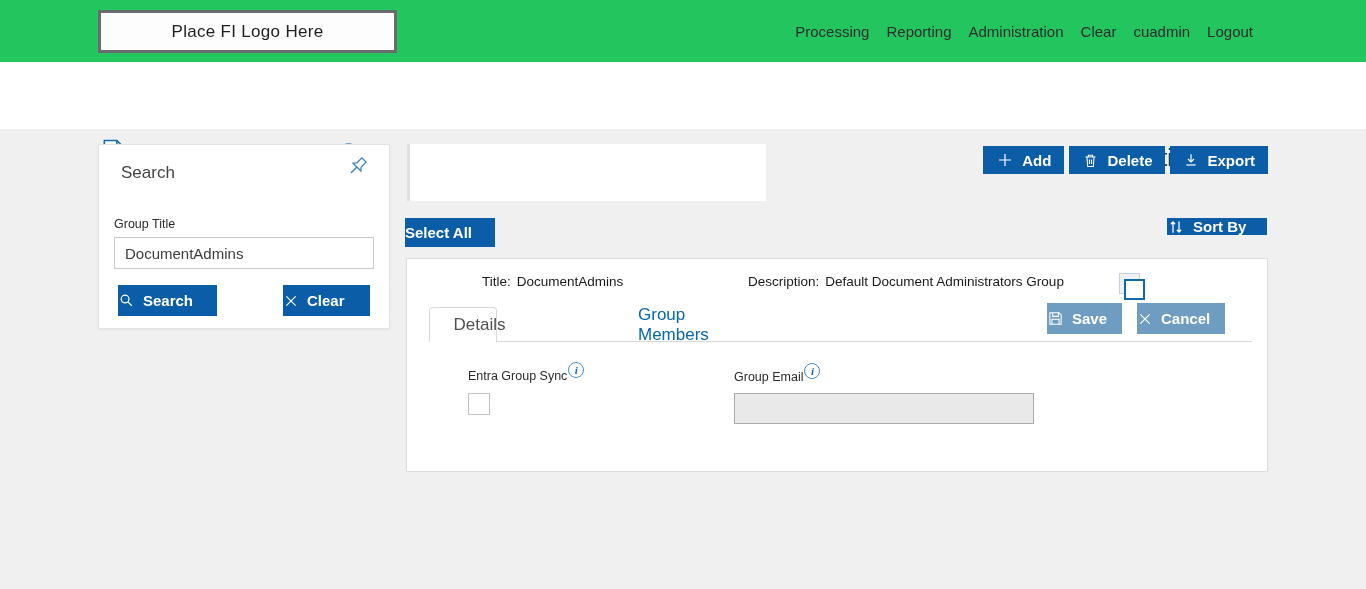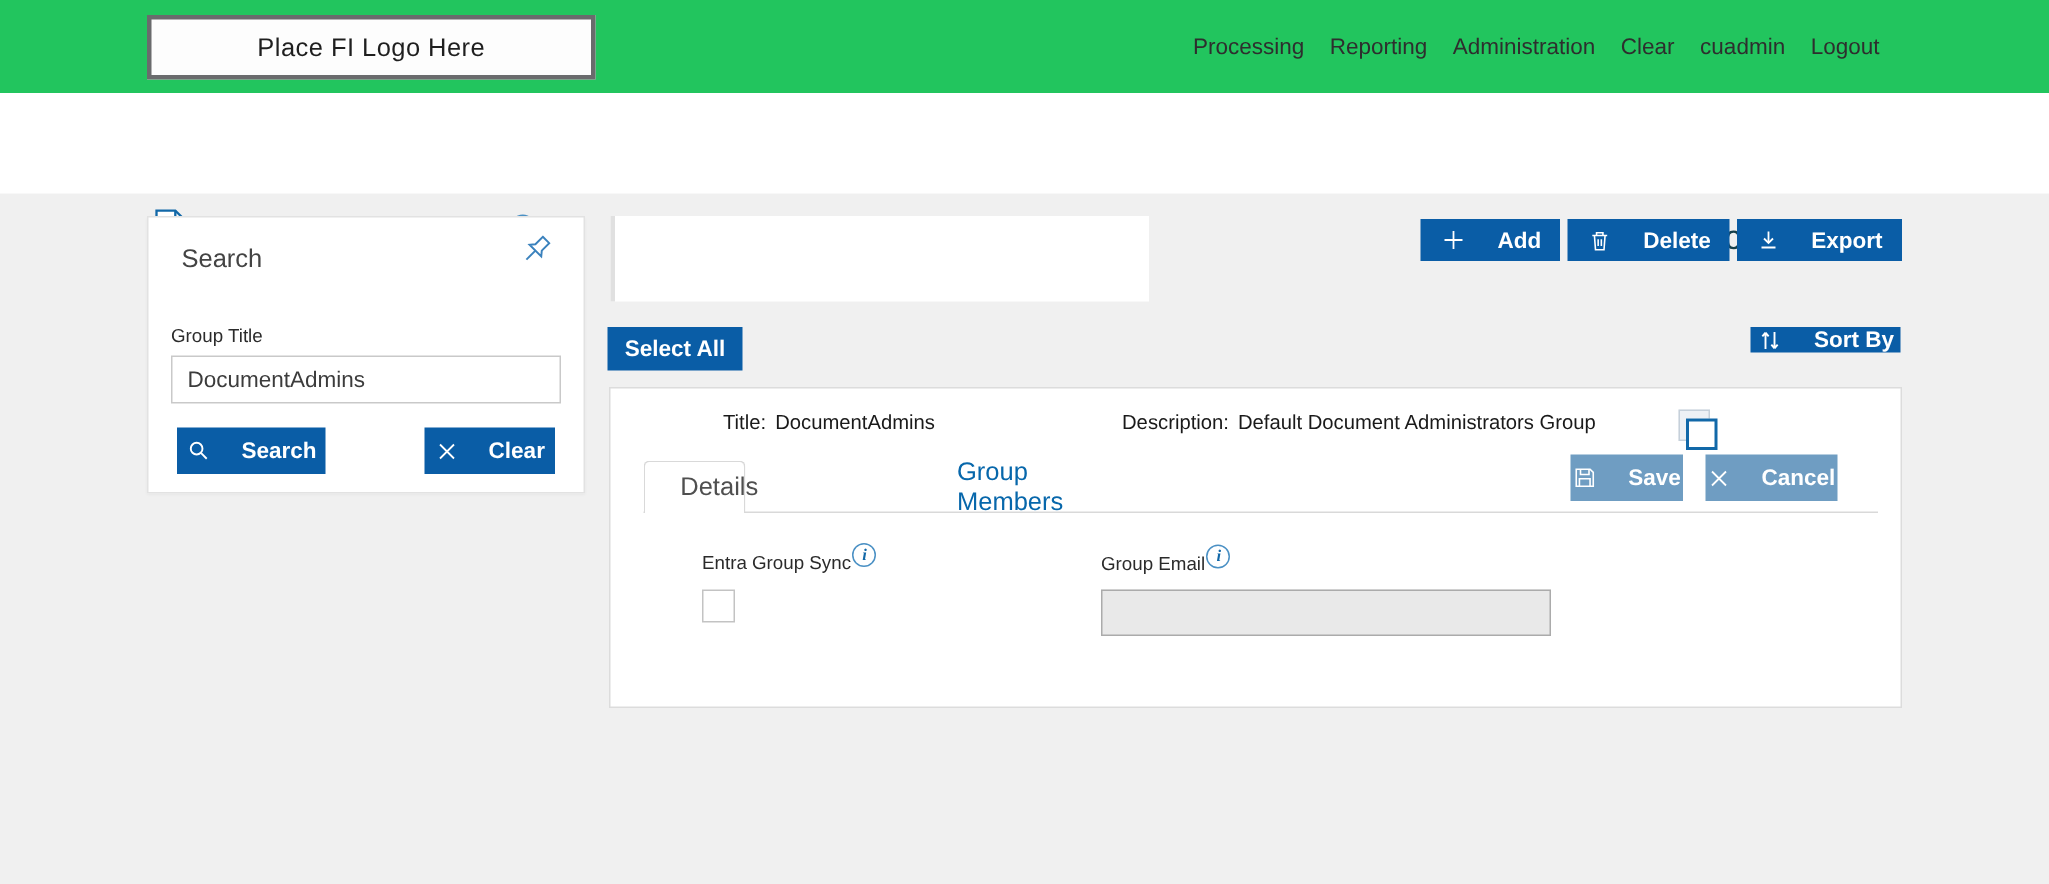--- a/index.html
+++ b/index.html
@@ -27,21 +27,21 @@
 
   
   .search-card { position:absolute; left:98px; top:144px; width:292px; height:185px; background:#fff;
     border:1px solid #e2e2e2; box-shadow:0 1px 2px rgba(0,0,0,.05); }
   .search-card h2 { position:absolute; left:22px; top:18px; font-size:17px; font-weight:400; color:#444; }
   .pin-icon { position:absolute; right:18px; top:10px; width:26px; height:26px; cursor:pointer; }
   .field-label { font-size:12.5px; color:#2b2b2b; }
   .search-card .field-label { position:absolute; left:15px; top:72px; }
   .search-card input { position:absolute; left:15px; top:92px; width:260px; height:32px;
     border:1px solid #c9c9c9; font-family:"Liberation Sans", sans-serif; font-size:15px; color:#3c3c3c; padding:0 10px; }
-  .btn { display:inline-flex; align-items:center; justify-content:center; gap:20px; border:none;
+  .btn { display:inline-flex; align-items:center; justify-content:flex-start; gap:8px; border:none;
     background:#0a5da6; color:#fff; font-family:"Liberation Sans", sans-serif; font-size:15px; font-weight:700; cursor:pointer; }
   .btn svg { flex:0 0 auto; }
   .btn-search { position:absolute; left:19px; top:140px; width:99px; height:31px; }
   .btn-clear  { position:absolute; left:167px; top:140px; width:87px; height:31px; margin-left:119px; left:auto; right:19px; }
 
   
   .summary { position:absolute; left:407px; top:144px; width:359px; height:57px; background:#fff;
     border-left:3px solid #e0e0e0; padding:9px 0 0 27px; }
   .summary div { font-size:14px; color:#3a3a3a; line-height:24px; }
 

